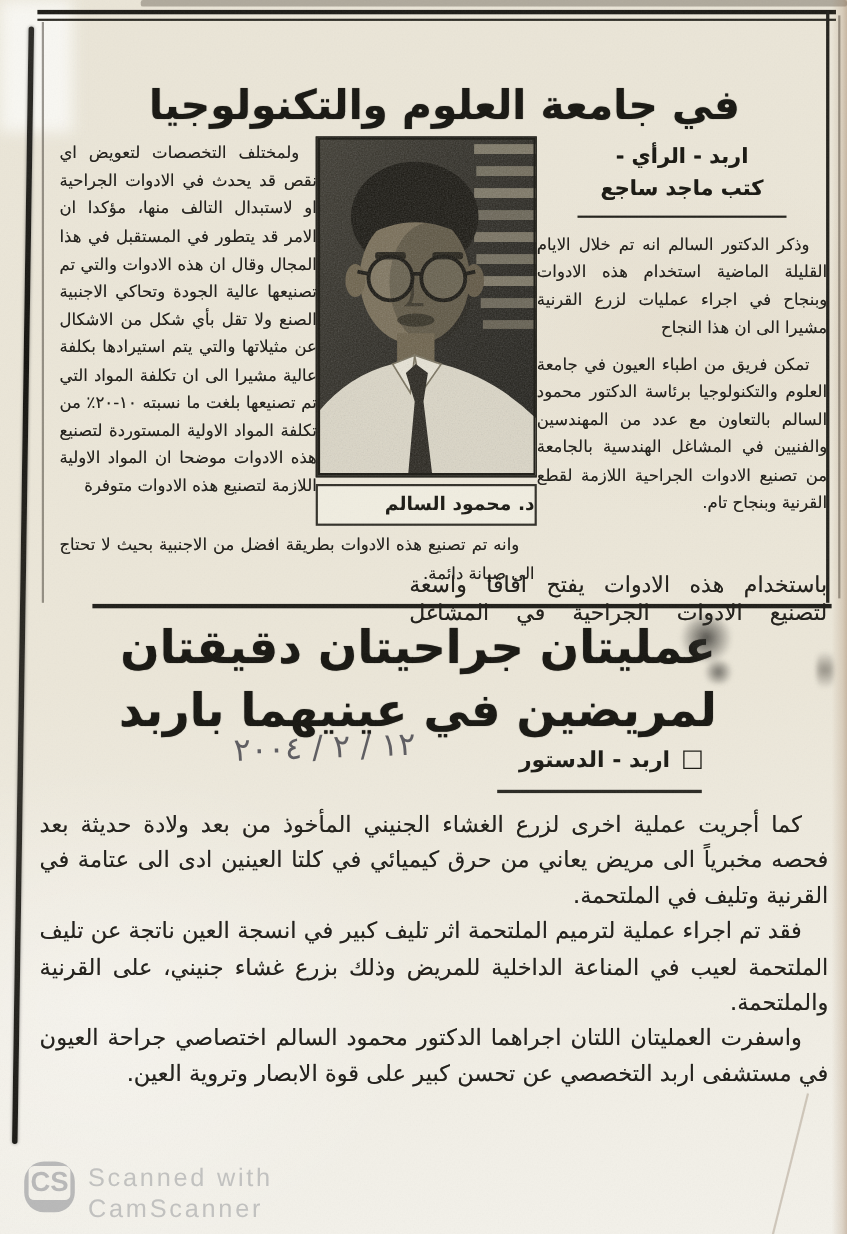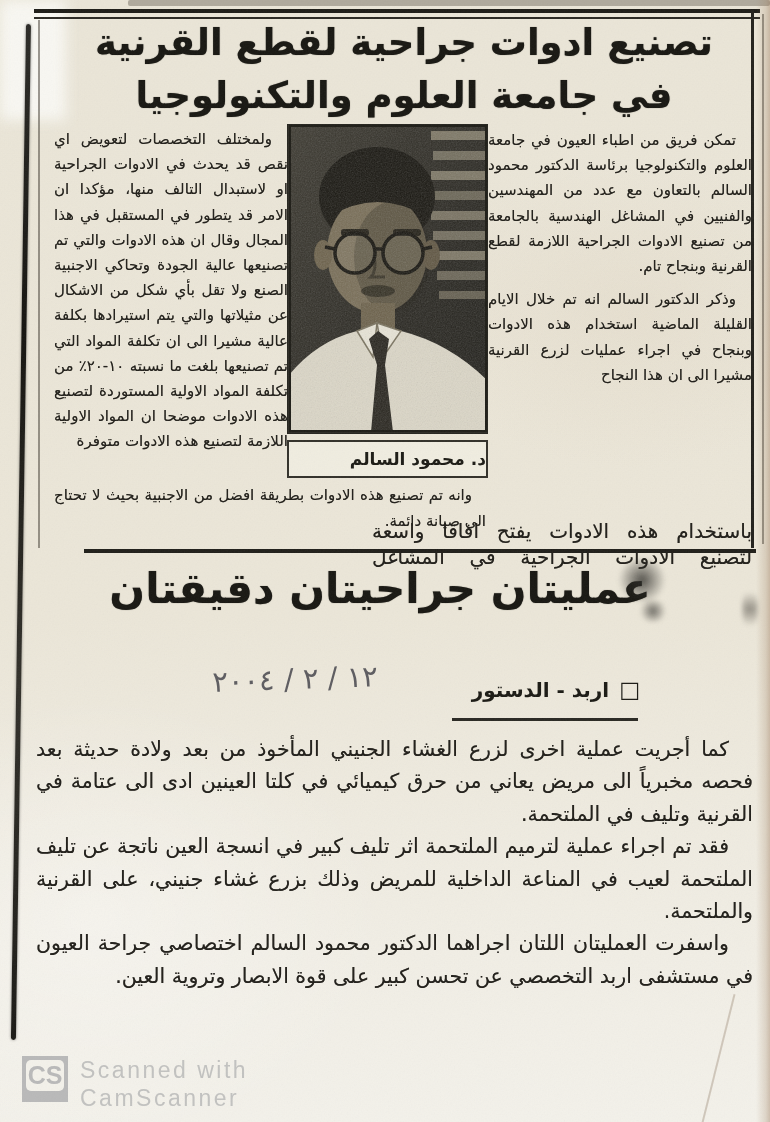--- a/index.html
+++ b/index.html
@@ -60,21 +60,21 @@
   .a2-byline .marker{font-size:22px;line-height:20px;font-weight:normal;}
   .a2-underline{left:452px;top:718px;width:186px;height:2.5px;background:#2a2923;}
   .hand-date{left:140px;top:662px;width:310px;font-size:29px;letter-spacing:6px;color:#3a3a42;opacity:.8;
     transform:rotate(-2deg);text-align:center;direction:rtl;}
   .a2-body{left:36px;top:733px;width:717px;height:324px;font-size:20.5px;line-height:32.4px;}
   .a2-body p{margin:0;text-indent:24px;}
 
   .crease{left:716px;top:992px;width:2px;height:145px;background:rgba(125,102,78,.3);transform:rotate(14deg);}
 
   
-  .cs-logo{left:22px;top:1056px;width:46px;height:46px;border-radius:0;background:#b9b9b9;text-decoration:underline;}
+  .cs-logo{left:22px;top:1056px;width:46px;height:46px;border-radius:18px;background:#b9b9b9;text-decoration:underline;}
   .cs-logo .inner{position:absolute;left:4px;top:4px;right:4px;bottom:11px;background:#f3f1ea;border-radius:5px;
     display:flex;align-items:center;justify-content:center;font-family:"Liberation Sans",sans-serif;
     font-weight:bold;font-size:25px;color:#b9b9b9;letter-spacing:0;}
   .cs-text{left:80px;top:1056px;font-family:"Liberation Sans",sans-serif;font-size:23px;line-height:28px;
     color:#c2c2c0;letter-spacing:2.5px;}
   .grain{left:0;top:0;width:770px;height:1122px;opacity:.05;pointer-events:none;}
 </style>
 </head>
 <body>
 
@@ -86,21 +86,21 @@
 
   <div class="abs a1-top1"></div>
   <div class="abs a1-top2"></div>
   <div class="abs a1-right"></div>
   <div class="abs a1-right2"></div>
   <div class="abs a1-left"></div>
   <div class="abs a1-bottom"></div>
 
   <section>
     <h1 class="abs headline1" style="margin:0;">
-      <span>تصنيع ادوات جراحية لقطع القرنية</span><br>
+      <br>
       <span>في جامعة العلوم والتكنولوجيا</span>
     </h1>
 
     <div class="abs col a1-left-col">
       <p class="para">ولمختلف التخصصات لتعويض اي نقص قد يحدث في الادوات الجراحية او لاستبدال التالف منها، مؤكدا ان الامر قد يتطور في المستقبل في هذا المجال وقال ان هذه الادوات والتي تم تصنيعها عالية الجودة وتحاكي الاجنبية الصنع ولا تقل بأي شكل من الاشكال عن مثيلاتها والتي يتم استيرادها بكلفة عالية مشيرا الى ان تكلفة المواد التي تم تصنيعها بلغت ما نسبته ١٠-٢٠٪ من تكلفة المواد الاولية المستوردة لتصنيع هذه الادوات موضحا ان المواد الاولية اللازمة لتصنيع هذه الادوات متوفرة</p>
     </div>
     <div class="abs col a1-left-cont">
       <p class="para" style="text-indent:14px;">وانه تم تصنيع هذه الادوات بطريقة افضل من الاجنبية بحيث لا تحتاج الى صيانة دائمة.</p>
     </div>
 
@@ -157,31 +157,36 @@
         <polygon points="80,214 89,206 100,214 96,240 104,307 82,307 88,240" fill="#26231c"></polygon>
         <rect width="198" height="307" filter="url(#pgrain)" opacity="0.22"></rect>
         <rect x="1" y="1" width="196" height="305" fill="none" stroke="#1f1e18" stroke-width="2"></rect>
       </svg>
     </div>
     <div class="abs caption-box">
       <span>د. محمود السالم</span>
     </div>
 
     <div class="abs col a1-right-col">
+      <div class="byline1">
+        <span>اربد - الرأي -</span><br>
+        <span>كتب ماجد ساجع</span>
+      </div>
+      <p class="para">وذكر الدكتور السالم انه تم خلال الايام القليلة الماضية استخدام هذه الادوات وبنجاح في اجراء عمليات لزرع القرنية مشيرا الى ان هذا النجاح</p>
       <p class="para">تمكن فريق من اطباء العيون في جامعة العلوم والتكنولوجيا برئاسة الدكتور محمود السالم بالتعاون مع عدد من المهندسين والفنيين في المشاغل الهندسية بالجامعة من تصنيع الادوات الجراحية اللازمة لقطع القرنية وبنجاح تام.</p>
-      <p class="para">وذكر الدكتور السالم انه تم خلال الايام القليلة الماضية استخدام هذه الادوات وبنجاح في اجراء عمليات لزرع القرنية مشيرا الى ان هذا النجاح</p>
     </div>
     <div class="abs col a1-right-cont">
       <p class="para" style="text-indent:0;">باستخدام هذه الادوات يفتح افاقا واسعة لتصنيع الادوات الجراحية في المشاغل الهندسية بالجامعة</p>
     </div>
   </section>
 
   <section>
     <h2 class="abs headline2" style="margin:0;">
       <span>عمليتان جراحيتان دقيقتان</span><br>
+      <span>لمريضين في عينيهما باربد</span>
     </h2>
     <div class="abs artifact smudge s1"></div>
     <div class="abs artifact smudge s2"></div>
     <div class="abs artifact smudge s3"></div>
 
     <div class="abs a2-byline">
       <span class="marker">□</span>
       <span>اربد - الدستور</span>
     </div>
     <div class="abs hand-date">١٢ / ٢ / ٢٠٠٤</div>

